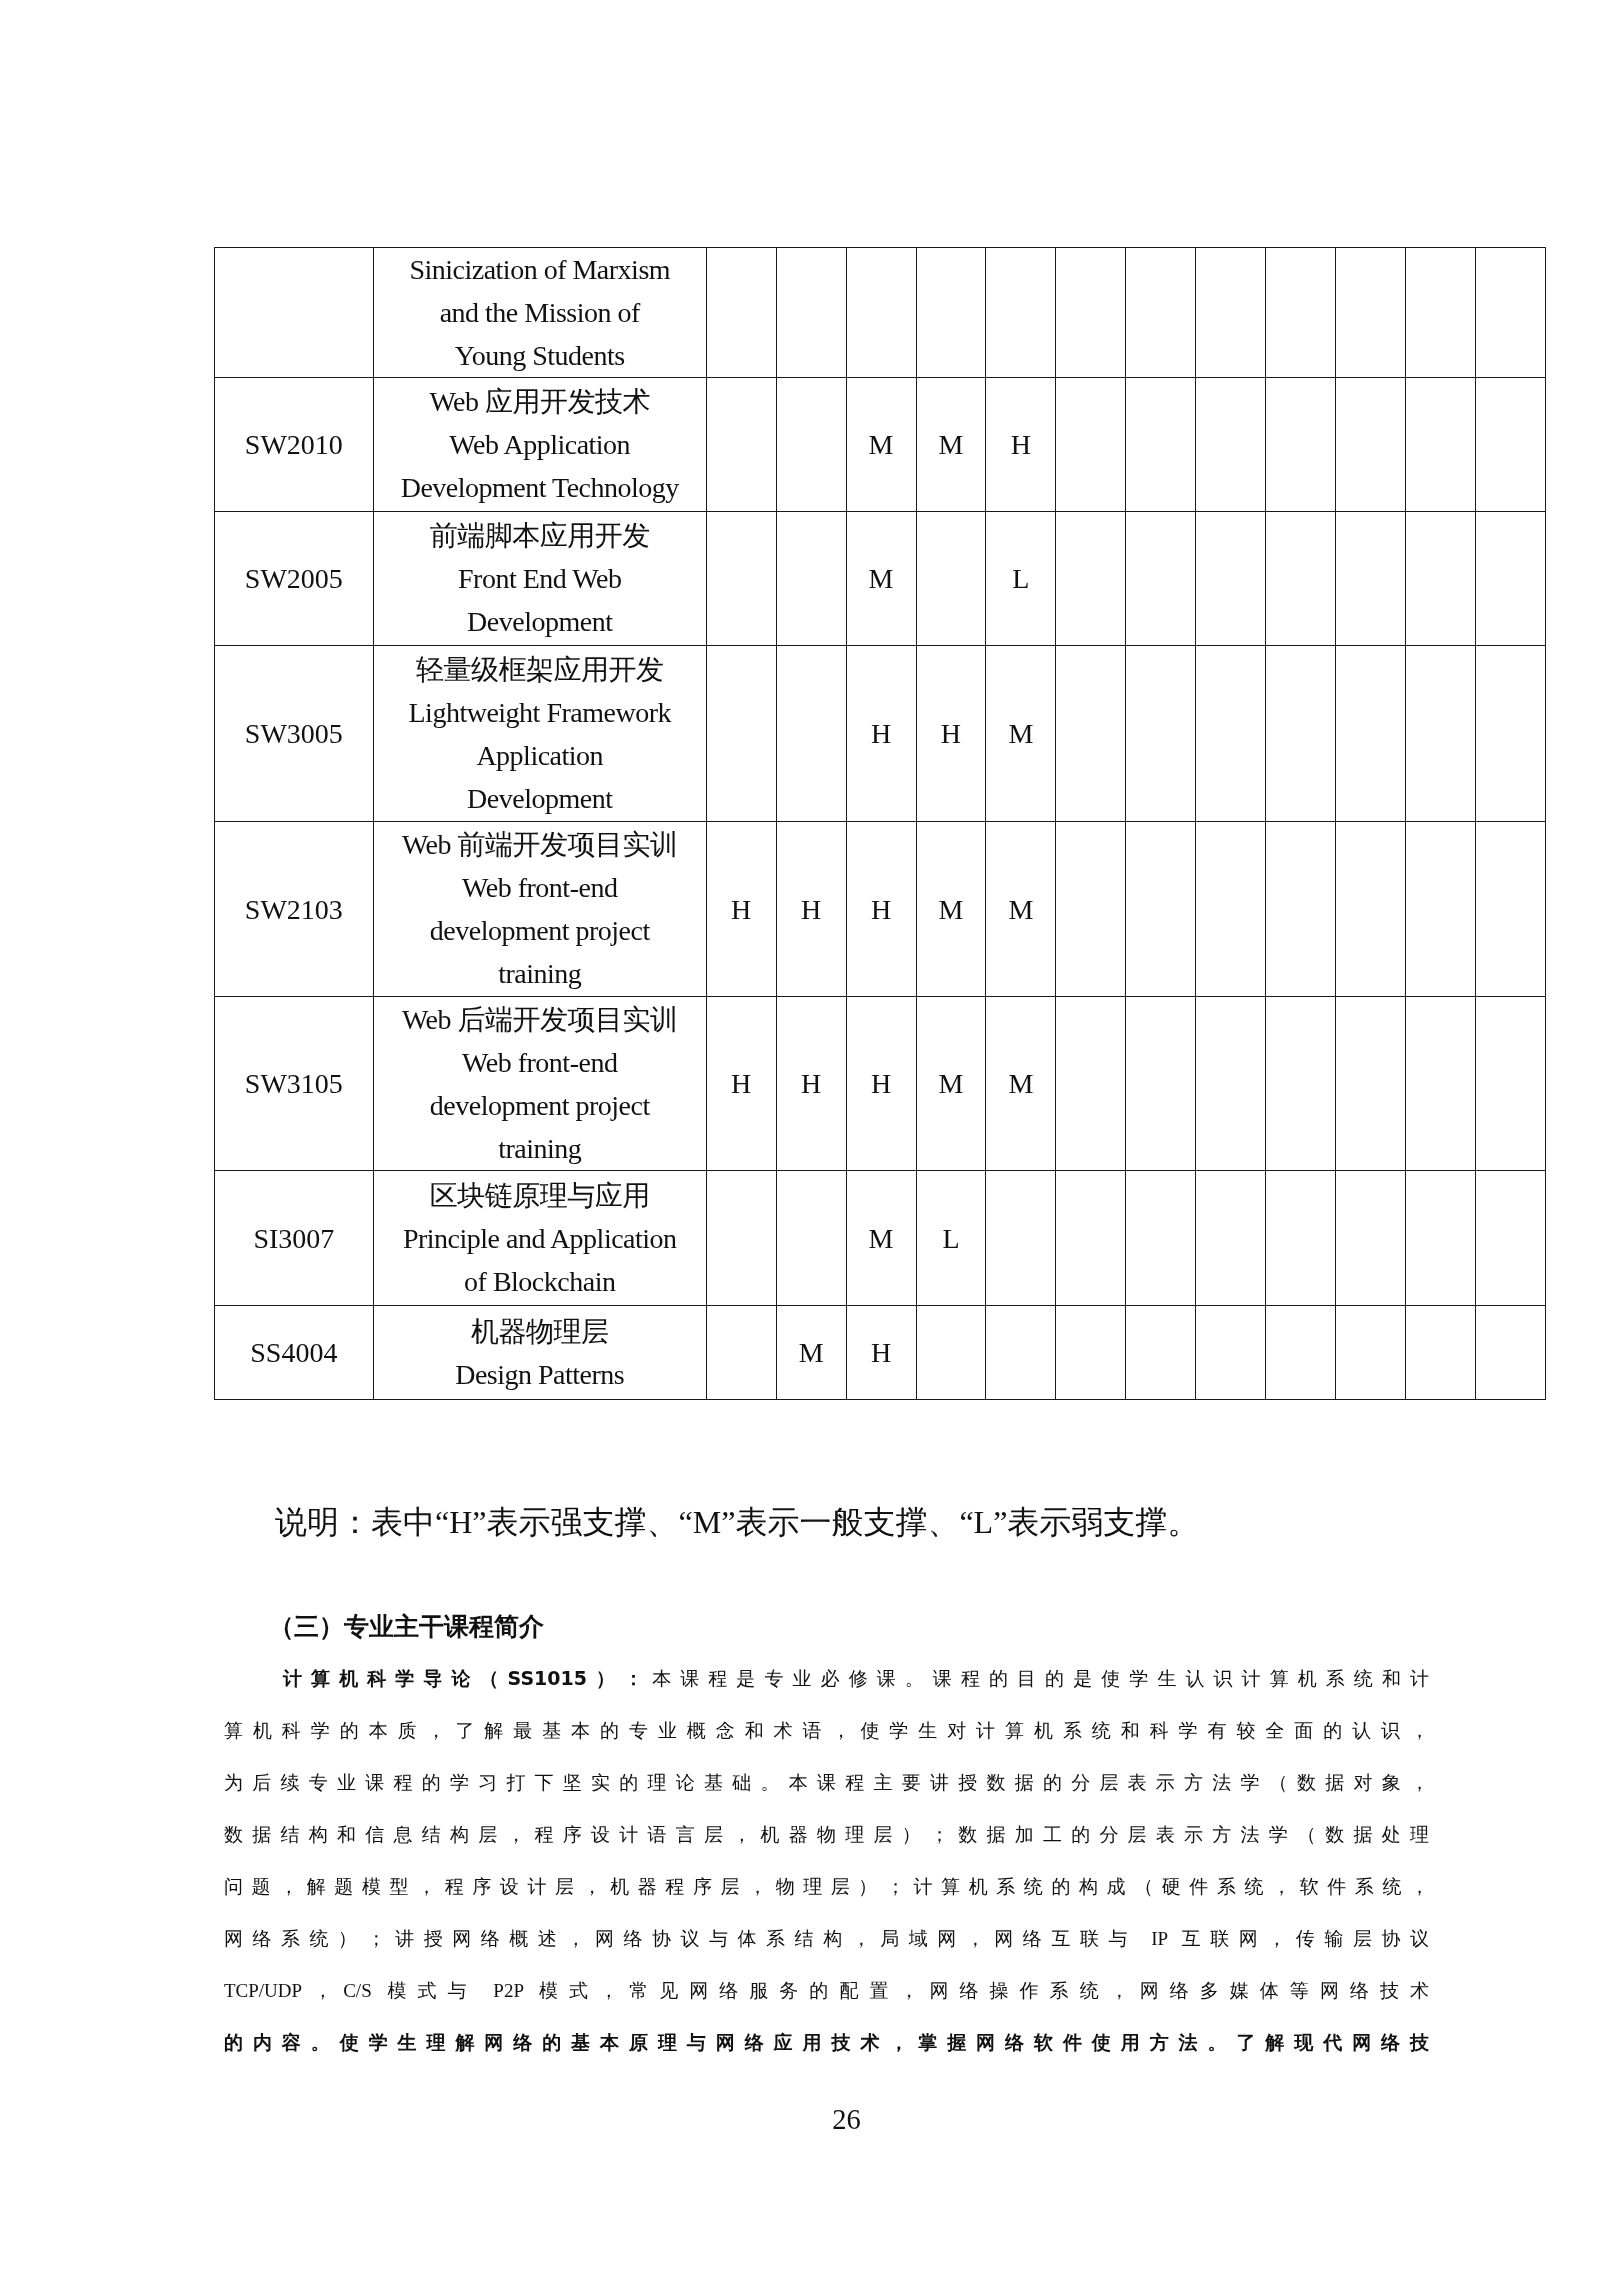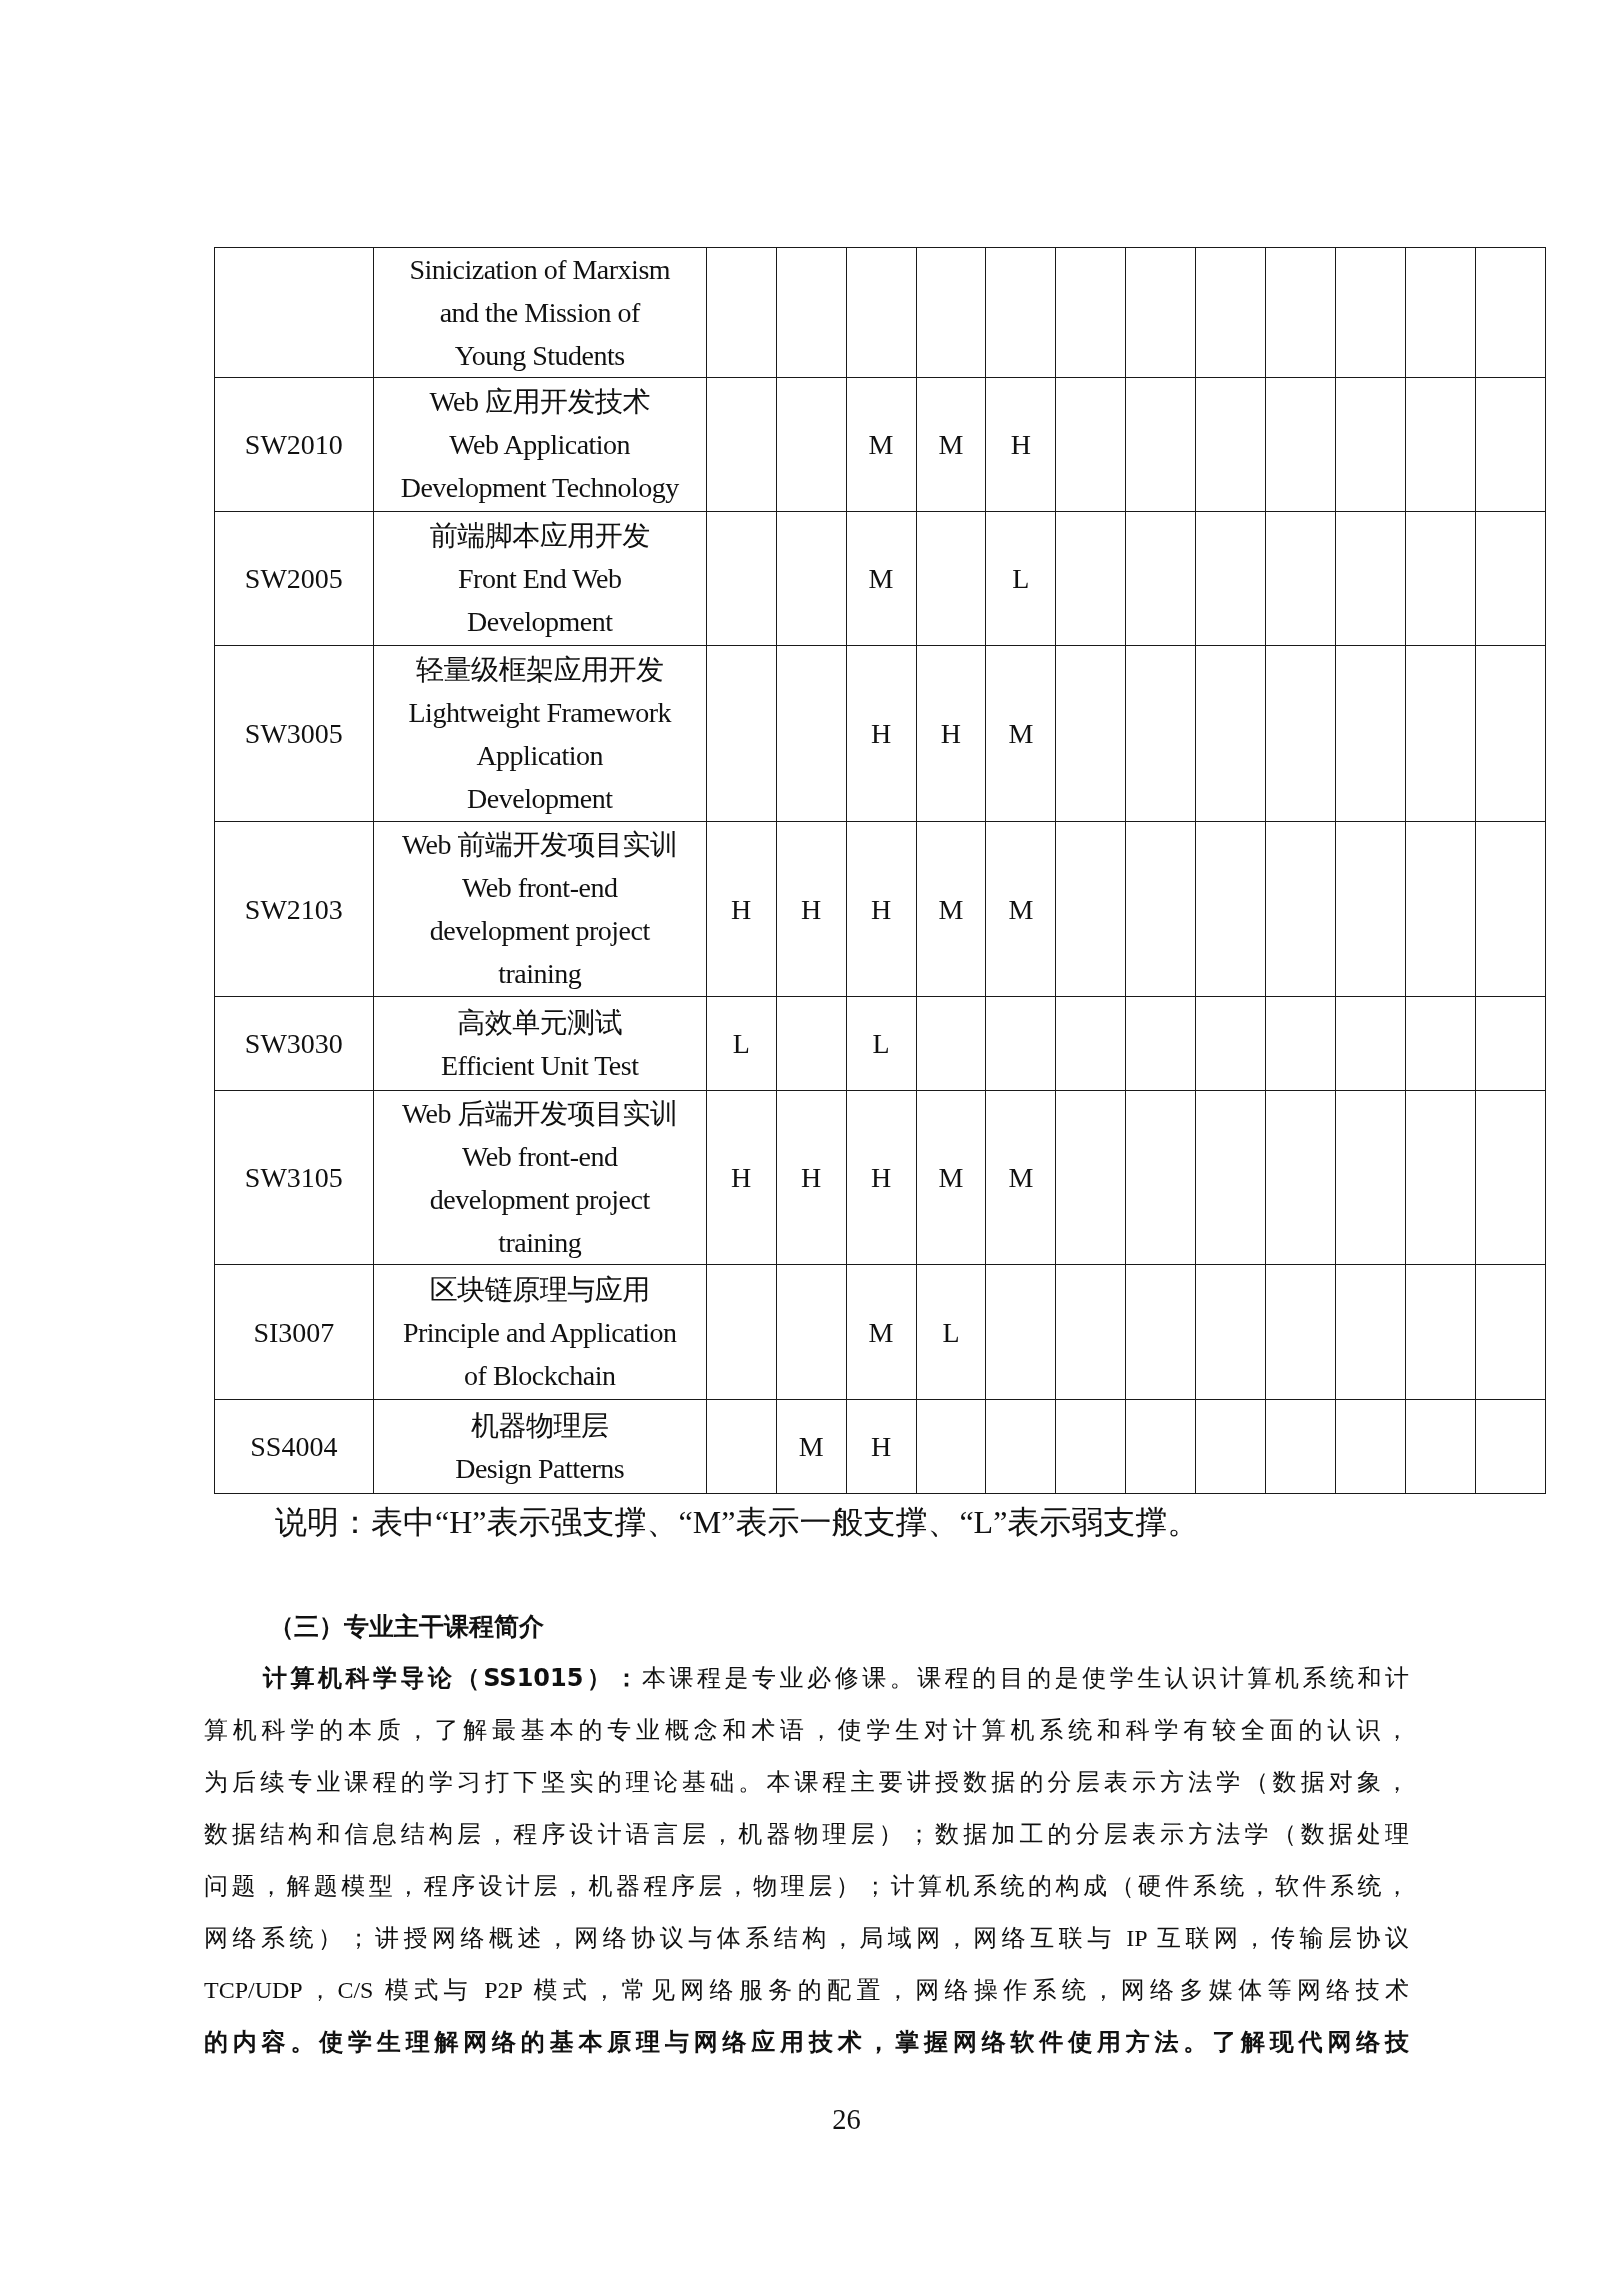--- a/index.html
+++ b/index.html
@@ -78,24 +78,24 @@
     font-size: 25px;
     line-height: 40px;
     font-weight: bold;
     white-space: nowrap;
     font-family: "DejaVu Sans", "Liberation Sans", sans-serif;
   }
 
   
   .body-paragraph {
     position: absolute;
-    left: 204px;
+    left: 224px;
     top: 1652px;
     width: 1205px;
-    font-size: 24px;
+    font-size: 19px;
     line-height: 52px;
     text-align: justify;
     font-family: "Liberation Serif", "DejaVu Serif", serif;
   }
   .body-paragraph .line {
     display: block;
     white-space: nowrap;
     text-align-last: justify;
     text-align: justify;
   }
@@ -228,39 +228,20 @@
             <span class="line">Web 前端开发项目实训</span>
             <span class="line">Web front-end</span>
             <span class="line">development project</span>
             <span class="line">training</span>
           </td>
           <td class="grade-cell">H</td>
           <td class="grade-cell">H</td>
           <td class="grade-cell">H</td>
           <td class="grade-cell">M</td>
           <td class="grade-cell">M</td>
-          <td class="grade-cell"></td>
-          <td class="grade-cell"></td>
-          <td class="grade-cell"></td>
-          <td class="grade-cell"></td>
-          <td class="grade-cell"></td>
-          <td class="grade-cell"></td>
-          <td class="grade-cell"></td>
-        </tr>
-        <tr class="r5">
-          <td class="code-cell">SW3030</td>
-          <td class="name-cell">
-            <span class="line">高效单元测试</span>
-            <span class="line">Efficient Unit Test</span>
-          </td>
-          <td class="grade-cell">L</td>
-          <td class="grade-cell"></td>
-          <td class="grade-cell">L</td>
-          <td class="grade-cell"></td>
-          <td class="grade-cell"></td>
           <td class="grade-cell"></td>
           <td class="grade-cell"></td>
           <td class="grade-cell"></td>
           <td class="grade-cell"></td>
           <td class="grade-cell"></td>
           <td class="grade-cell"></td>
           <td class="grade-cell"></td>
         </tr>
         <tr class="r6">
           <td class="code-cell">SW3105</td>

